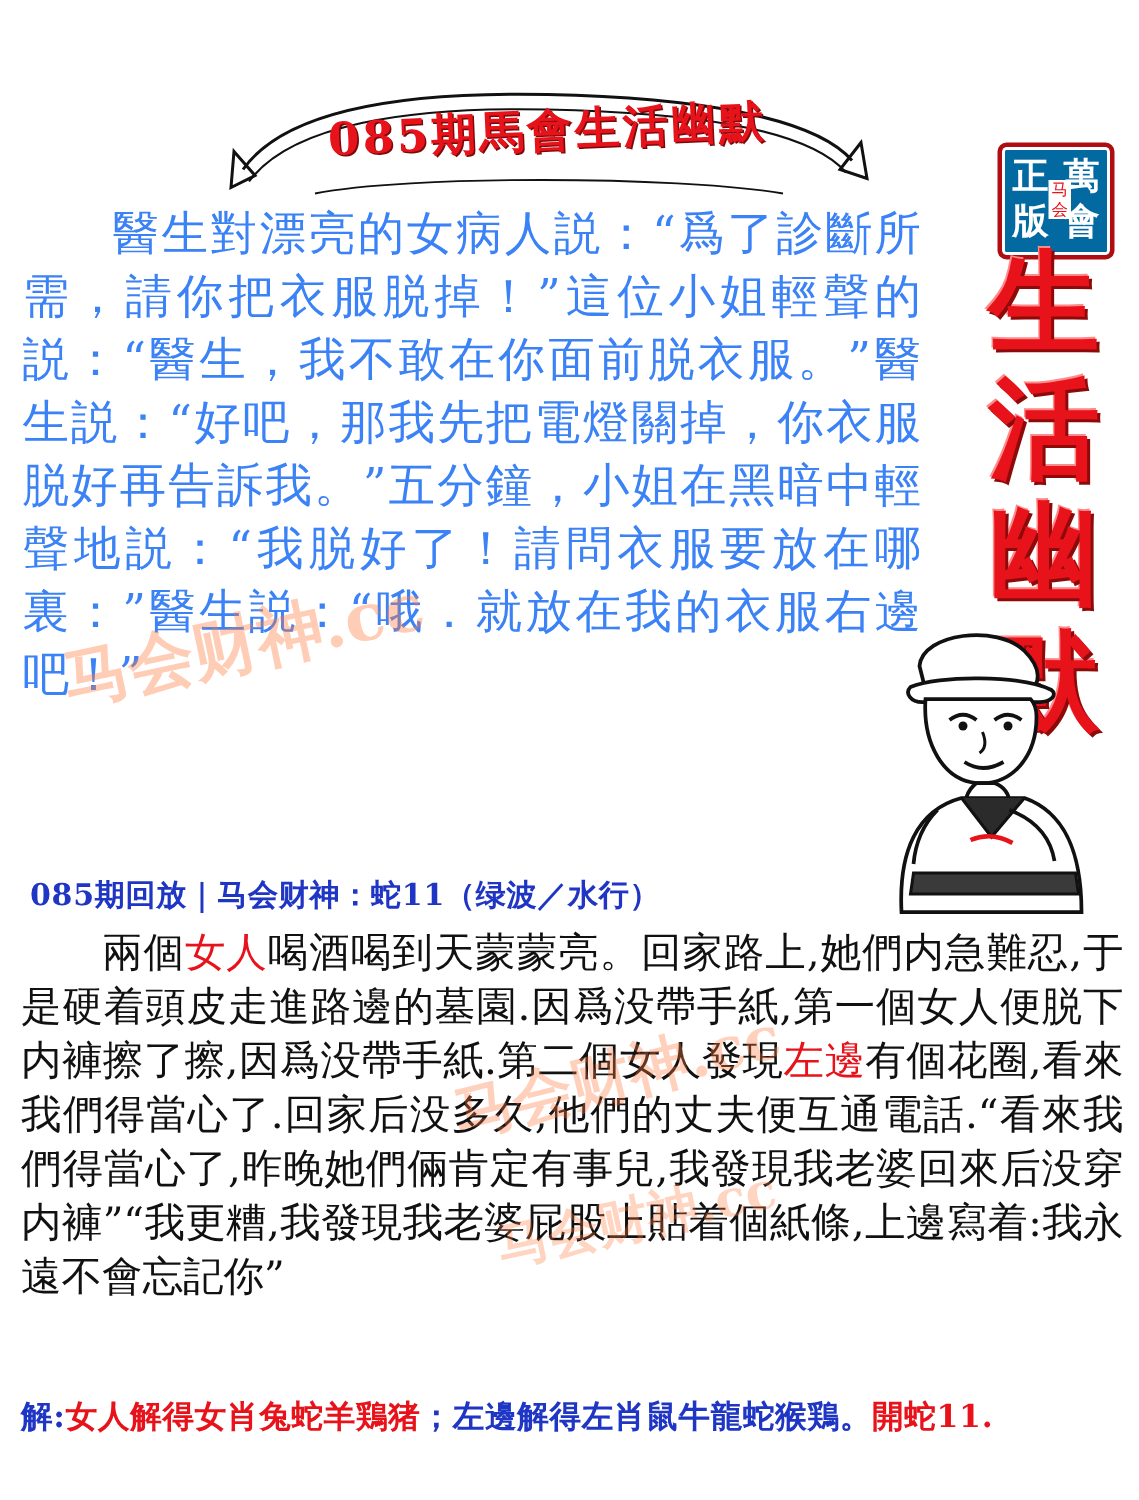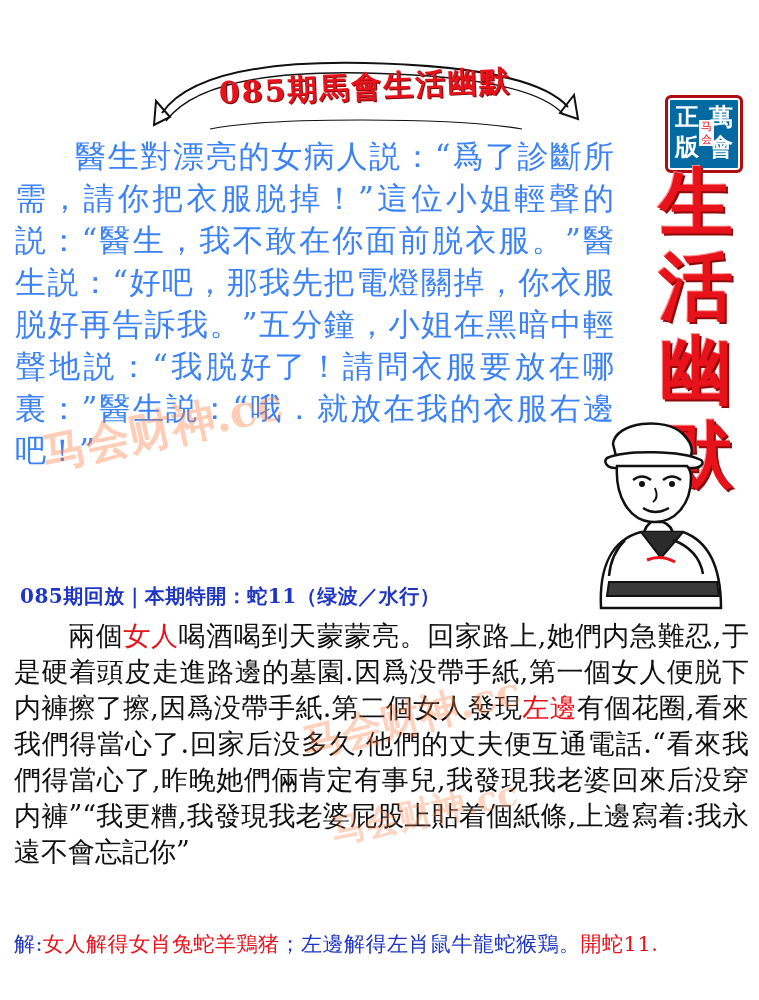--- a/index.html
+++ b/index.html
@@ -204,21 +204,21 @@
 
   
   .footer {
     position: absolute;
     left: 14px;
     top: 930px;
     width: 740px;
     font-family: "DejaVu Serif", "Liberation Serif", serif;
     font-size: 21px;
     color: #1f35c4;
-    font-weight: normal;
+    font-weight: bold;
     letter-spacing: 0.5px;
     white-space: nowrap;
   }
   .footer .lead { color: #1f35c4; }
   .footer .red { color: #e8121b; }
 </style>
 </head>
 <body>
 
 <div class="page">
@@ -276,21 +276,21 @@
 
       <path d="M54,182 L162,182 L164,196 L52,196 Z" fill="#3a3a3a" stroke="#111" stroke-width="2"></path>
 
       <path d="M118,140 q26,10 30,34" fill="none" stroke="#111" stroke-width="2.5"></path>
       <path d="M70,140 q-14,14 -16,36" fill="none" stroke="#111" stroke-width="2.5"></path>
 
       <path d="M92,160 q14,-6 28,2" fill="none" stroke="#e8121b" stroke-width="3"></path>
     </svg>
   </div>
 
-  <div class="info-line">085期回放｜本期特開：蛇11（绿波／水行）</div>
+  <div class="info-line">085期回放｜马会财神：蛇11（绿波／水行）</div>
 
   <div class="story2"><span>兩個</span><span class="hl">女人</span><span>喝酒喝到天蒙蒙亮。回家路上,她們内急難忍,于是硬着頭皮走進路邊的墓園.因爲没帶手紙,第一個女人便脱下内褲擦了擦,因爲没帶手紙.第二個女人發現</span><span class="hl">左邊</span><span>有個花圈,看來我們得當心了.回家后没多久,他們的丈夫便互通電話.“看來我們得當心了,昨晚她們倆肯定有事兒,我發現我老婆回來后没穿内褲”“我更糟,我發現我老婆屁股上貼着個紙條,上邊寫着:我永遠不會忘記你”</span></div>
 
   <div class="watermark2">马会财神.cc</div>
   <div class="watermark3">马会财神.cc</div>
 
   <div class="footer"><span class="lead">解:</span><span class="red">女人解得女肖兔蛇羊鶏猪</span><span>；</span><span>左邊解得左肖鼠牛龍蛇猴鶏</span><span>。</span><span class="red">開蛇11.</span></div>
 
 </div>
 

